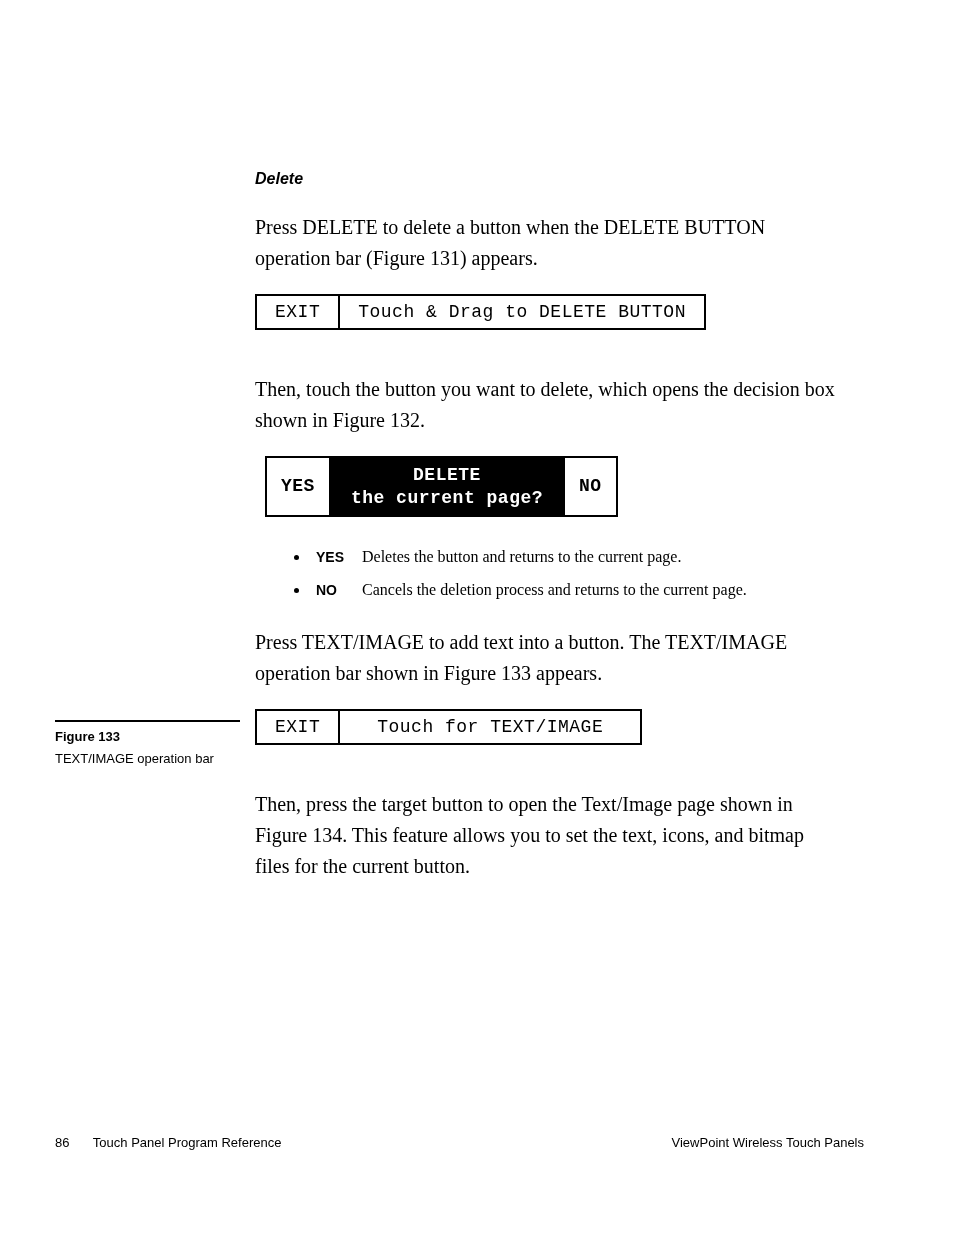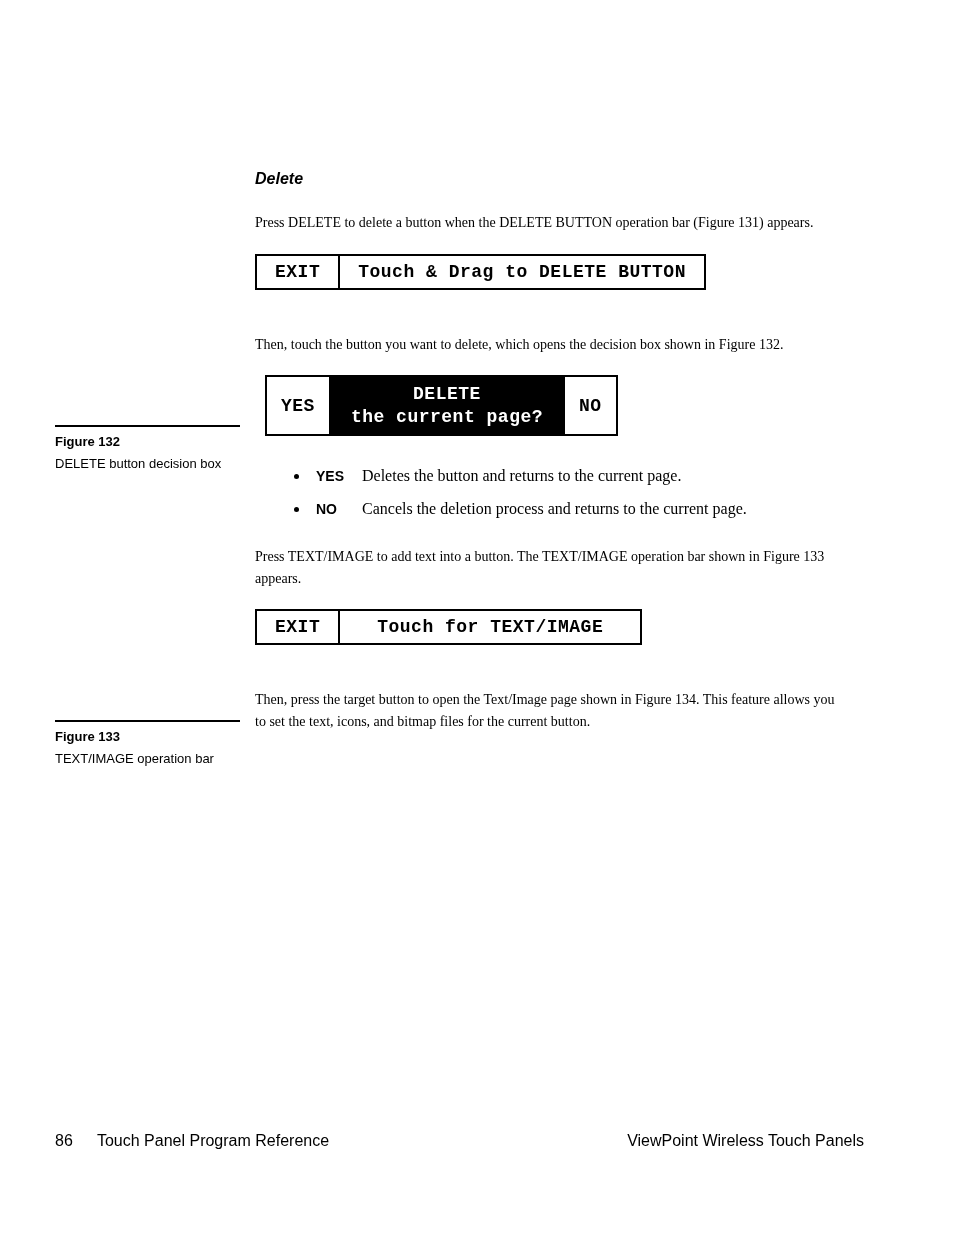--- a/index.html
+++ b/index.html
@@ -33,31 +33,31 @@
     width: 580px;
   }
   .section-heading {
     font-family: Arial, Helvetica, sans-serif;
     font-weight: bold;
     font-style: italic;
     font-size: 16px;
     margin-bottom: 12px;
   }
   .body-text {
-    font-size: 14px;
+    font-size: 20px;
     line-height: 1.55;
     margin-bottom: 16px;
     margin-top: 24px;
   }
   .opbar {
     display: inline-flex;
     border: 2px solid #000;
     font-family: 'Courier New', monospace;
     letter-spacing: 0.5px;
-    font-weight: bold;
+    font-weight: normal;
     margin: 4px 0 20px 0;
   }
   .opbar .cell {
     padding: 6px 18px;
     font-size: 18px;
     display: flex;
     align-items: center;
     justify-content: center;
     border-right: 2px solid #000;
   }
@@ -104,35 +104,30 @@
     min-width: 42px;
   }
   .footer {
     position: absolute;
     bottom: 85px;
     left: 55px;
     right: 90px;
     display: flex;
     justify-content: space-between;
     font-family: Arial, Helvetica, sans-serif;
-    font-size: 16px;
+    font-size: 13px;
   }
   .footer .pn { display: inline-block; margin-right: 20px; }
 </style>
 </head>
 <body>
 
 <div class="page">
 
 
-  <div class="sidebar-col" style="top:425px;">
-    <div class="rule"></div>
-    <div class="fig-label">Figure 132</div>
-    <div class="fig-caption">DELETE button decision box</div>
-  </div>
 
   <div class="sidebar-col" style="top:720px;">
     <div class="rule"></div>
     <div class="fig-label">Figure 133</div>
     <div class="fig-caption">TEXT/IMAGE operation bar</div>
   </div>
 
   <div class="main-col">
 
     <div class="section-heading">Delete</div>

